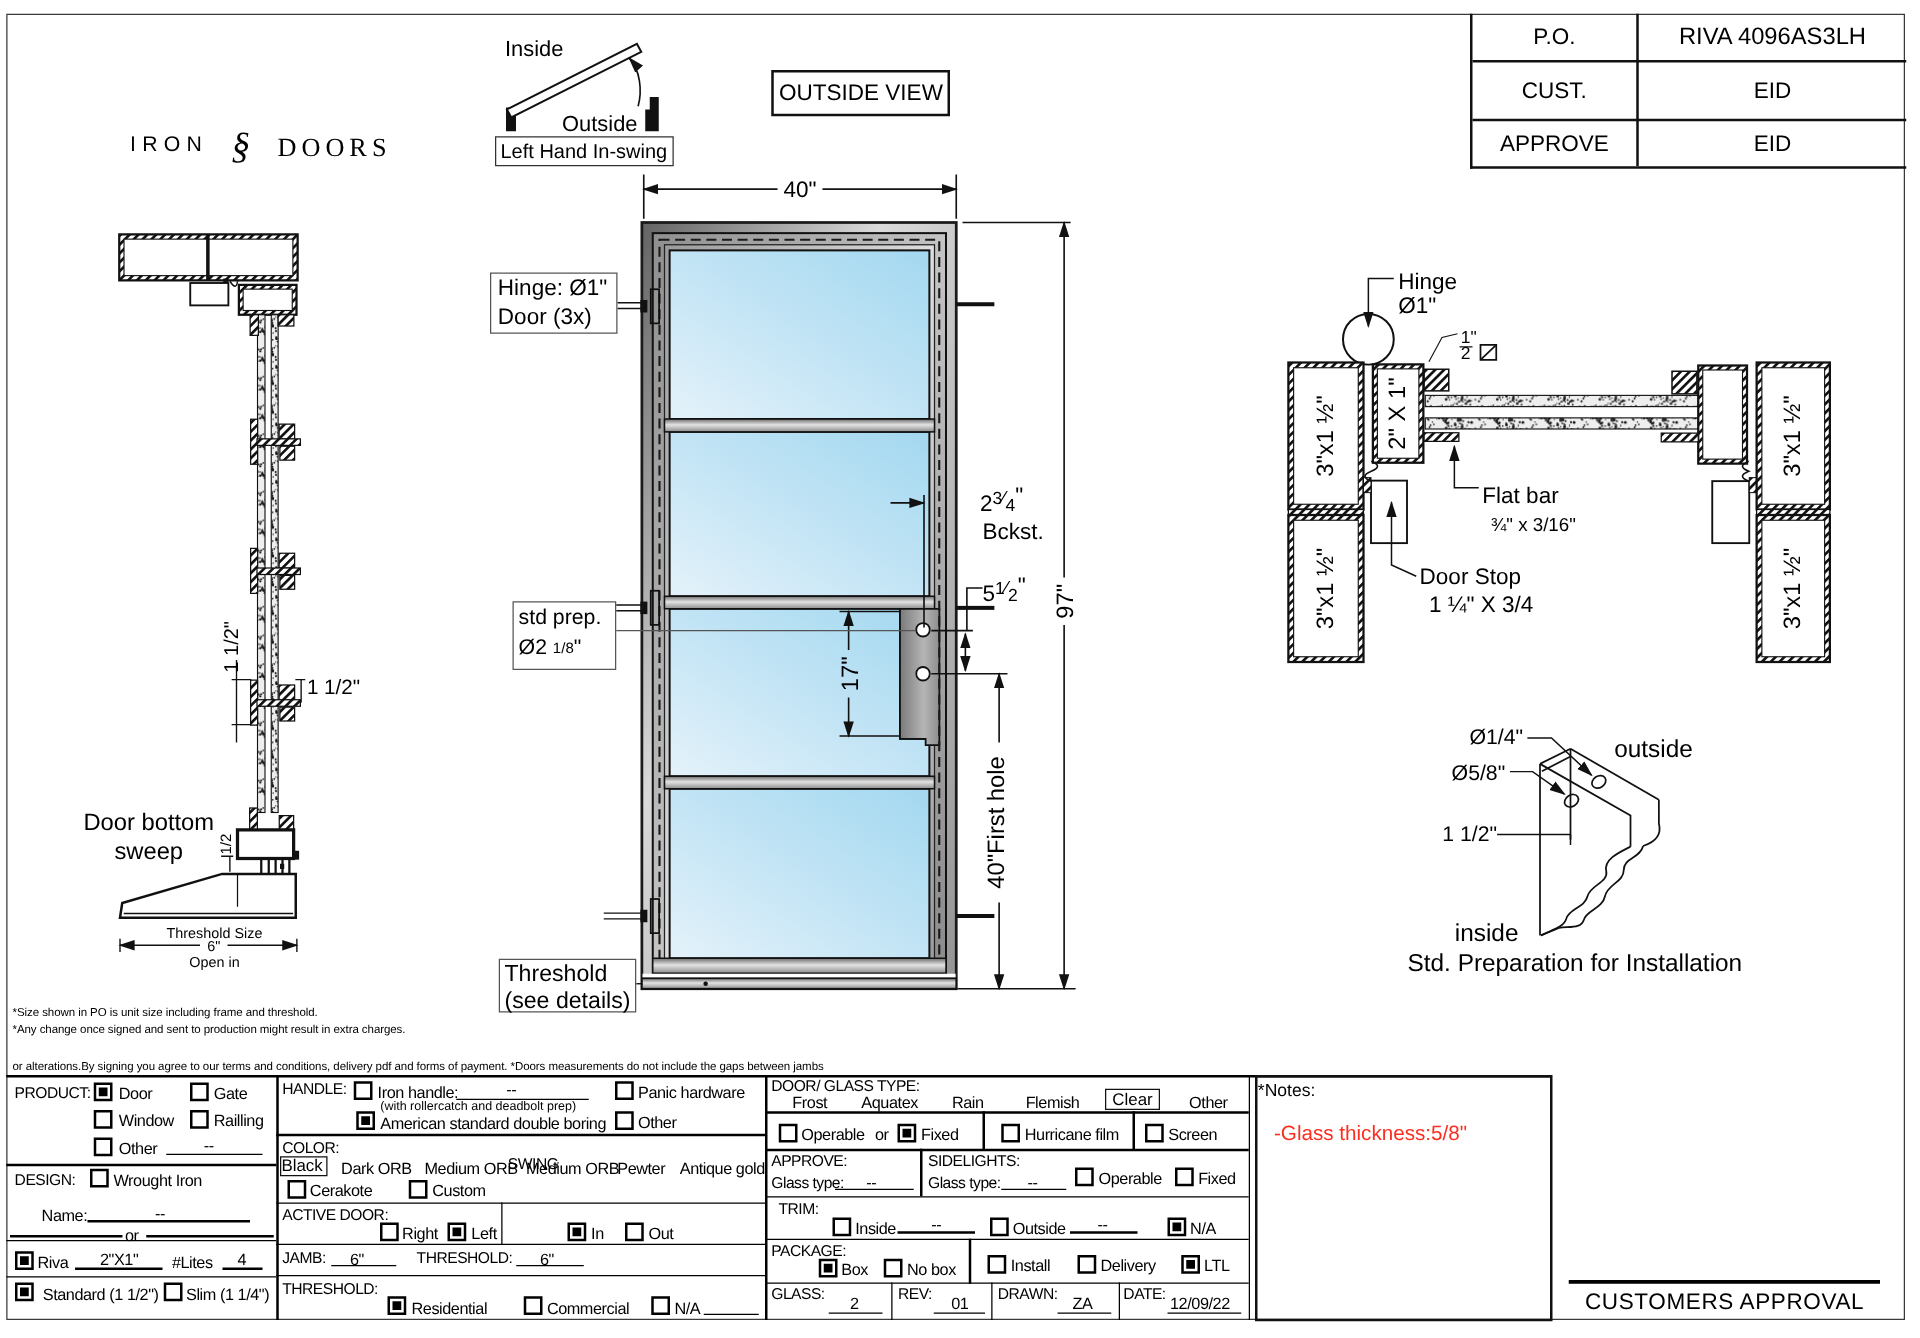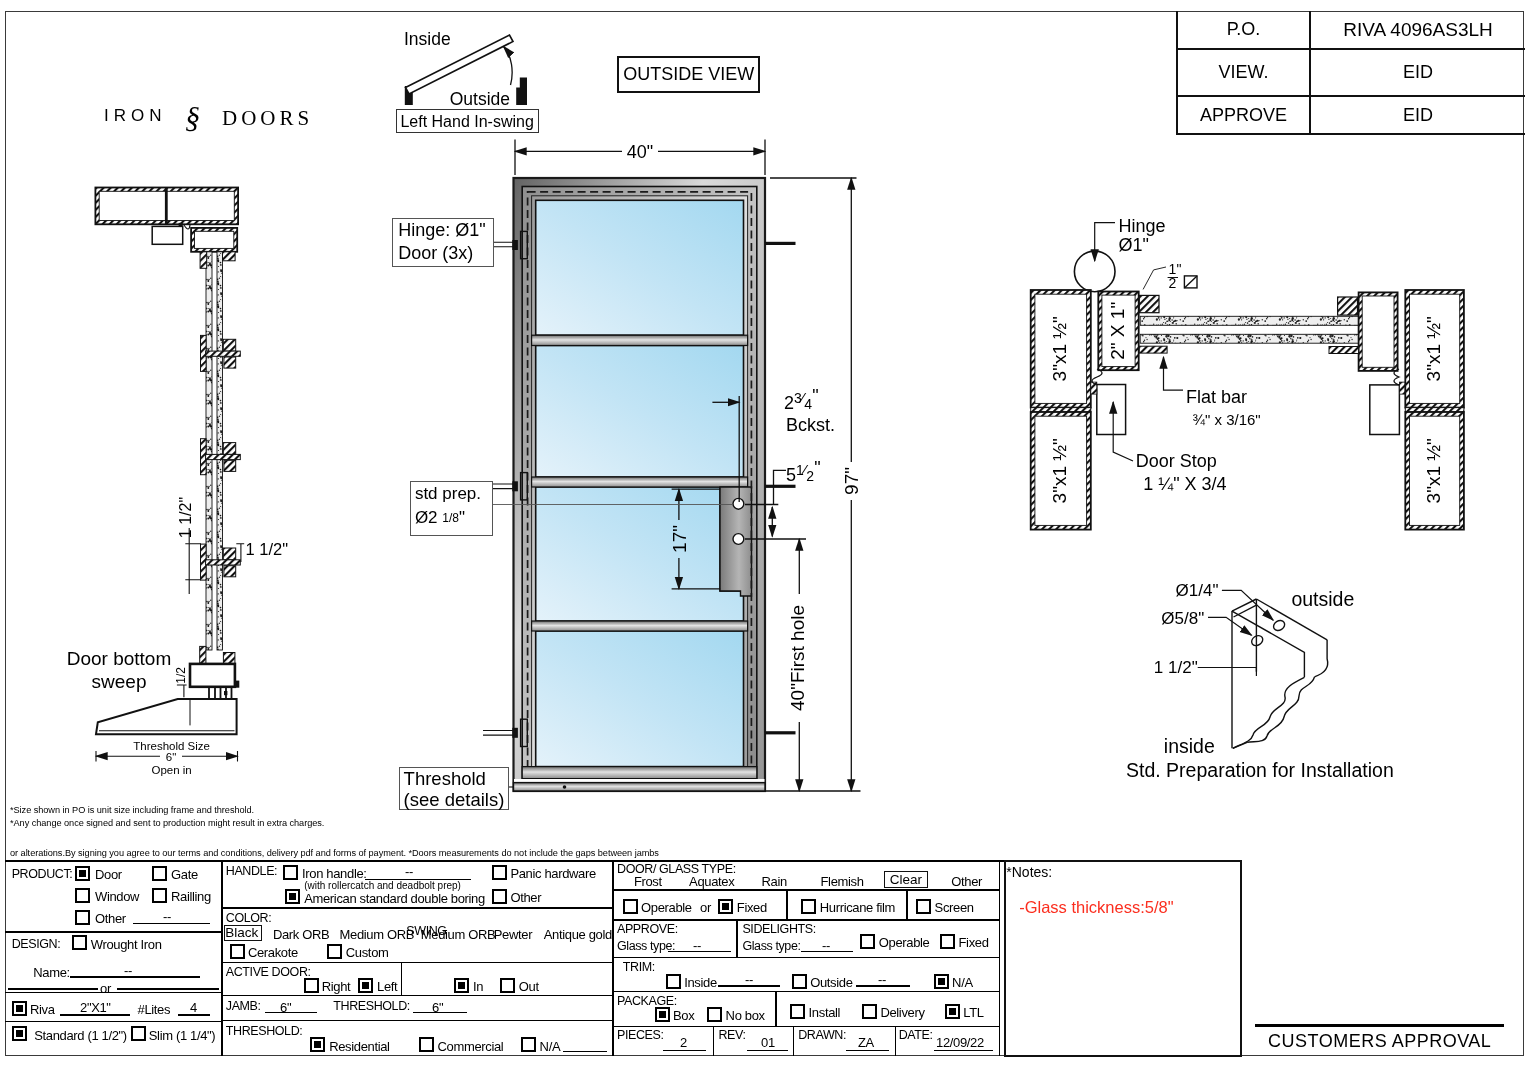--- a/index.html
+++ b/index.html
@@ -432,21 +432,21 @@
 <div class="ab ctr" style="left:395.6px;top:108.9px;width:141px;height:22.6px;border:1.2px solid #333;font-size:16px;line-height:23px;white-space:nowrap">Left Hand In-swing</div>
 
 <div class="ab ctr" style="left:617.4px;top:56.4px;width:138.8px;height:32.7px;border:2px solid #111;font-size:18px;line-height:33px;white-space:nowrap">OUTSIDE VIEW</div>
 
 <div class="ab" style="left:1176px;top:11px;width:347px;height:122.4px;border-left:2px solid #111;border-bottom:2px solid #111">
 <div class="ab" style="left:131px;top:0;width:2px;height:122.4px;background:#111"></div>
 <div class="ab" style="left:0;top:37px;width:347px;height:1.6px;background:#111"></div>
 <div class="ab" style="left:0;top:84px;width:347px;height:1.6px;background:#111"></div>
 <div class="ab ctr" style="left:0;top:8px;width:131px;font-size:18px">P.O.</div>
 <div class="ab ctr" style="left:133px;top:8px;width:214px;font-size:19px">RIVA 4096AS3LH</div>
-<div class="ab ctr" style="left:0;top:51px;width:131px;font-size:18px">VIEW.</div>
+<div class="ab ctr" style="left:0;top:51px;width:131px;font-size:18px">CUST.</div>
 <div class="ab ctr" style="left:133px;top:51px;width:214px;font-size:18px">EID</div>
 <div class="ab ctr" style="left:0;top:94px;width:131px;font-size:18px">APPROVE</div>
 <div class="ab ctr" style="left:133px;top:94px;width:214px;font-size:18px">EID</div>
 </div>
 
 <div class="lbox" style="left:392.3px;top:217.8px;width:95px;height:47px;font-size:18px;line-height:23.5px;padding-left:5px">Hinge: Ø1"<br>Door (3x)</div>
 <div class="lbox" style="left:409.9px;top:481.3px;width:77px;height:53px;font-size:17px;line-height:24px;padding-left:4px">std prep.<br>Ø2 <span style="font-size:12px;vertical-align:1px">1/8</span>"</div>
 <div class="lbox" style="left:398.6px;top:766.6px;width:104px;height:41px;font-size:18.5px;line-height:21px;padding-left:4px">Threshold<br>(see details)</div>
 
 <div class="ab" style="left:64px;top:647px;width:110px;font-size:19px;text-align:center;line-height:23px">Door bottom<br>sweep</div>
@@ -605,21 +605,21 @@
 <div class="cb ck" style="left:654.7px;top:1006.5px"></div>
     <div class="t14" style="left:673px;top:1008px">Box</div>
 <div class="cb" style="left:707.3px;top:1006.5px"></div>
     <div class="t14" style="left:725.6px;top:1008px">No box</div>
 <div class="cb" style="left:790.2px;top:1003.9px"></div>
     <div class="t14" style="left:808.6px;top:1005.3px">Install</div>
 <div class="cb" style="left:862px;top:1003.9px"></div>
     <div class="t14" style="left:880.4px;top:1005.3px">Delivery</div>
 <div class="cb ck" style="left:944.9px;top:1003.9px"></div>
     <div class="t14" style="left:963.3px;top:1005.3px">LTL</div>
-<div class="t13" style="left:617px;top:1028.3px">PIECES:</div>
+<div class="t13" style="left:617px;top:1028.3px">GLASS:</div>
 <div class="t14" style="left:680px;top:1035px">2</div>
     <div class="hl" style="left:662.6px;top:1049.8px;width:43px;height:1.4px"></div>
 <div class="t13" style="left:718.4px;top:1028.3px">REV:</div>
 <div class="t14" style="left:761px;top:1035px">01</div>
     <div class="hl" style="left:747.2px;top:1049.8px;width:41px;height:1.4px"></div>
 <div class="t13" style="left:798.2px;top:1028.3px">DRAWN:</div>
 <div class="t14" style="left:858px;top:1035px">ZA</div>
     <div class="hl" style="left:846.1px;top:1049.8px;width:43px;height:1.4px"></div>
 <div class="t13" style="left:898.7px;top:1028.3px">DATE:</div>
 <div class="t14" style="left:936px;top:1035px">12/09/22</div>

